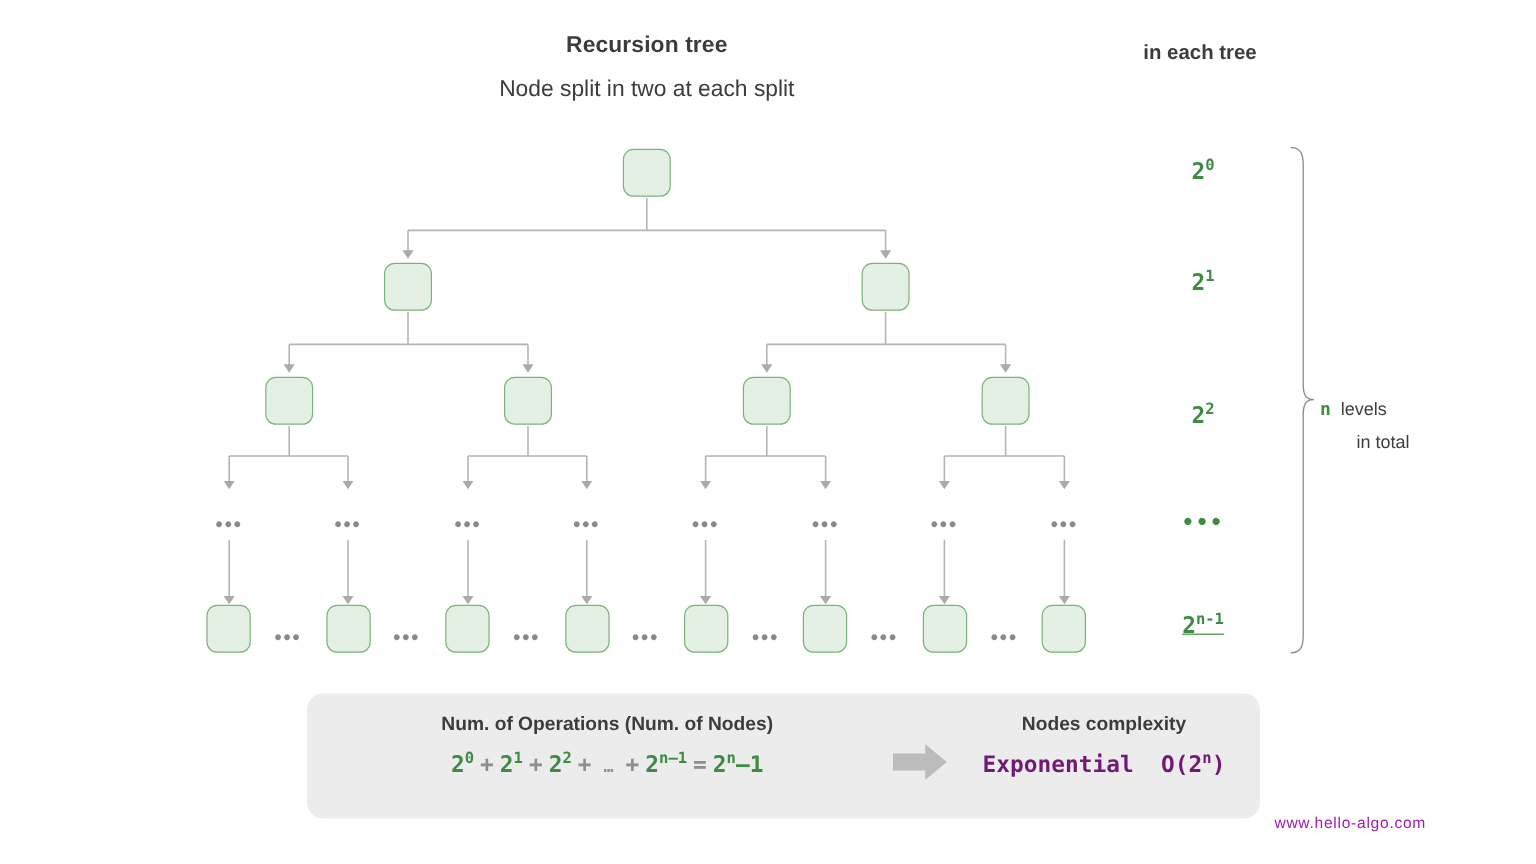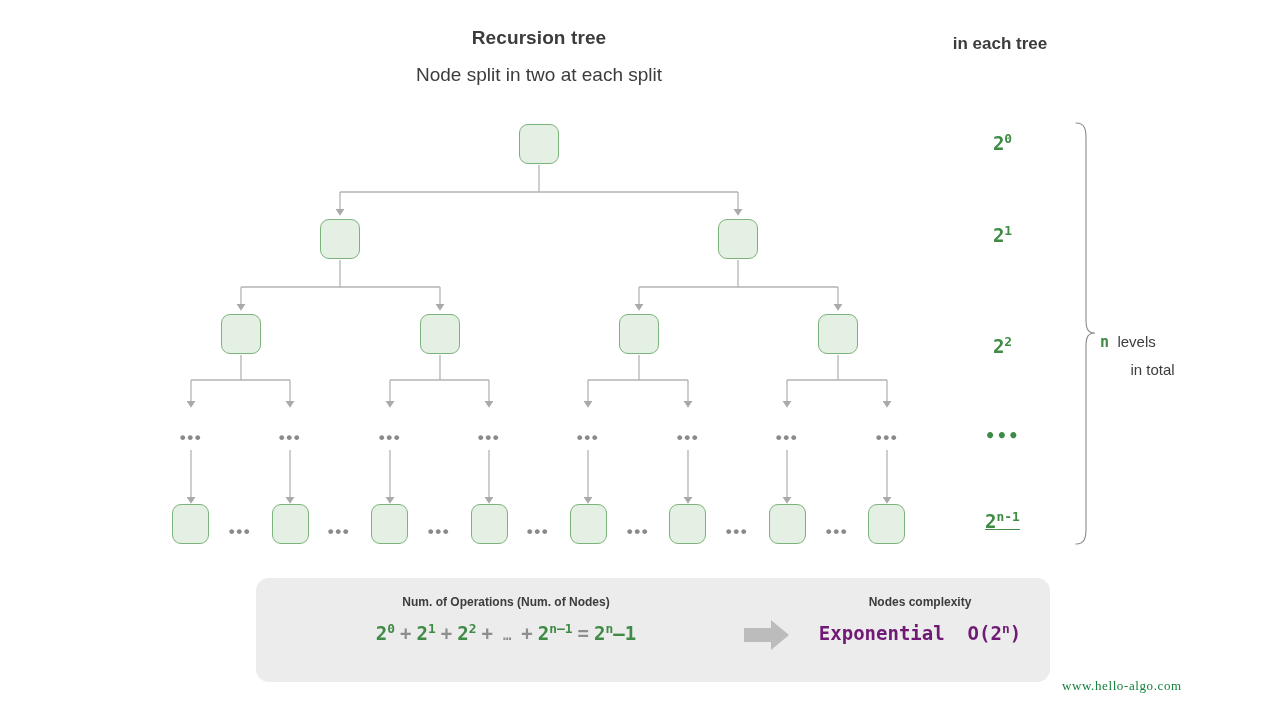--- a/index.html
+++ b/index.html
@@ -60,36 +60,36 @@
   }
   .brace-label .l2{display:block;text-align:center;width:105px;}
 
   
   .sumbox{
     position:absolute;left:256px;top:578px;width:794px;height:104px;
     background:#ececec;border-radius:13px;
   }
   .sum-left{position:absolute;left:256px;top:595px;width:500px;text-align:center;}
   .sum-right{position:absolute;left:790px;top:595px;width:260px;text-align:center;}
-  .sum-h{font-size:12px;font-weight:bold;color:#3c3c3c;white-space:nowrap;}
+  .sum-h{font-size:16px;font-weight:bold;color:#3c3c3c;white-space:nowrap;}
   .sum-f{
     margin-top:12px;font-family:"DejaVu Sans Mono", monospace;
     font-size:19px;font-weight:bold;white-space:nowrap;
   }
   .grn{color:#3f8a45;}
   .red{color:#701a75;}
   .sum-f sup{font-size:0.68em;vertical-align:super;}
   .op{color:#8e8e8e;padding:0 5px;}
 
   .arrow-big{position:absolute;left:744px;top:618px;}
 
   .watermark{
     position:absolute;left:1062px;top:678px;
-    font-family:Liberation Serif, serif;font-size:13px;
-    color:#15803d;letter-spacing:0.6px;white-space:nowrap;
+    font-family:Liberation Sans, sans-serif;font-size:13px;
+    color:#a21caf;letter-spacing:0.6px;white-space:nowrap;
   }
 </style>
 </head>
 <body>
 
 <div class="stage">
 
   <div class="title">Recursion tree</div>
   <div class="subtitle">Node split in two at each split</div>
   <div class="col-head">

